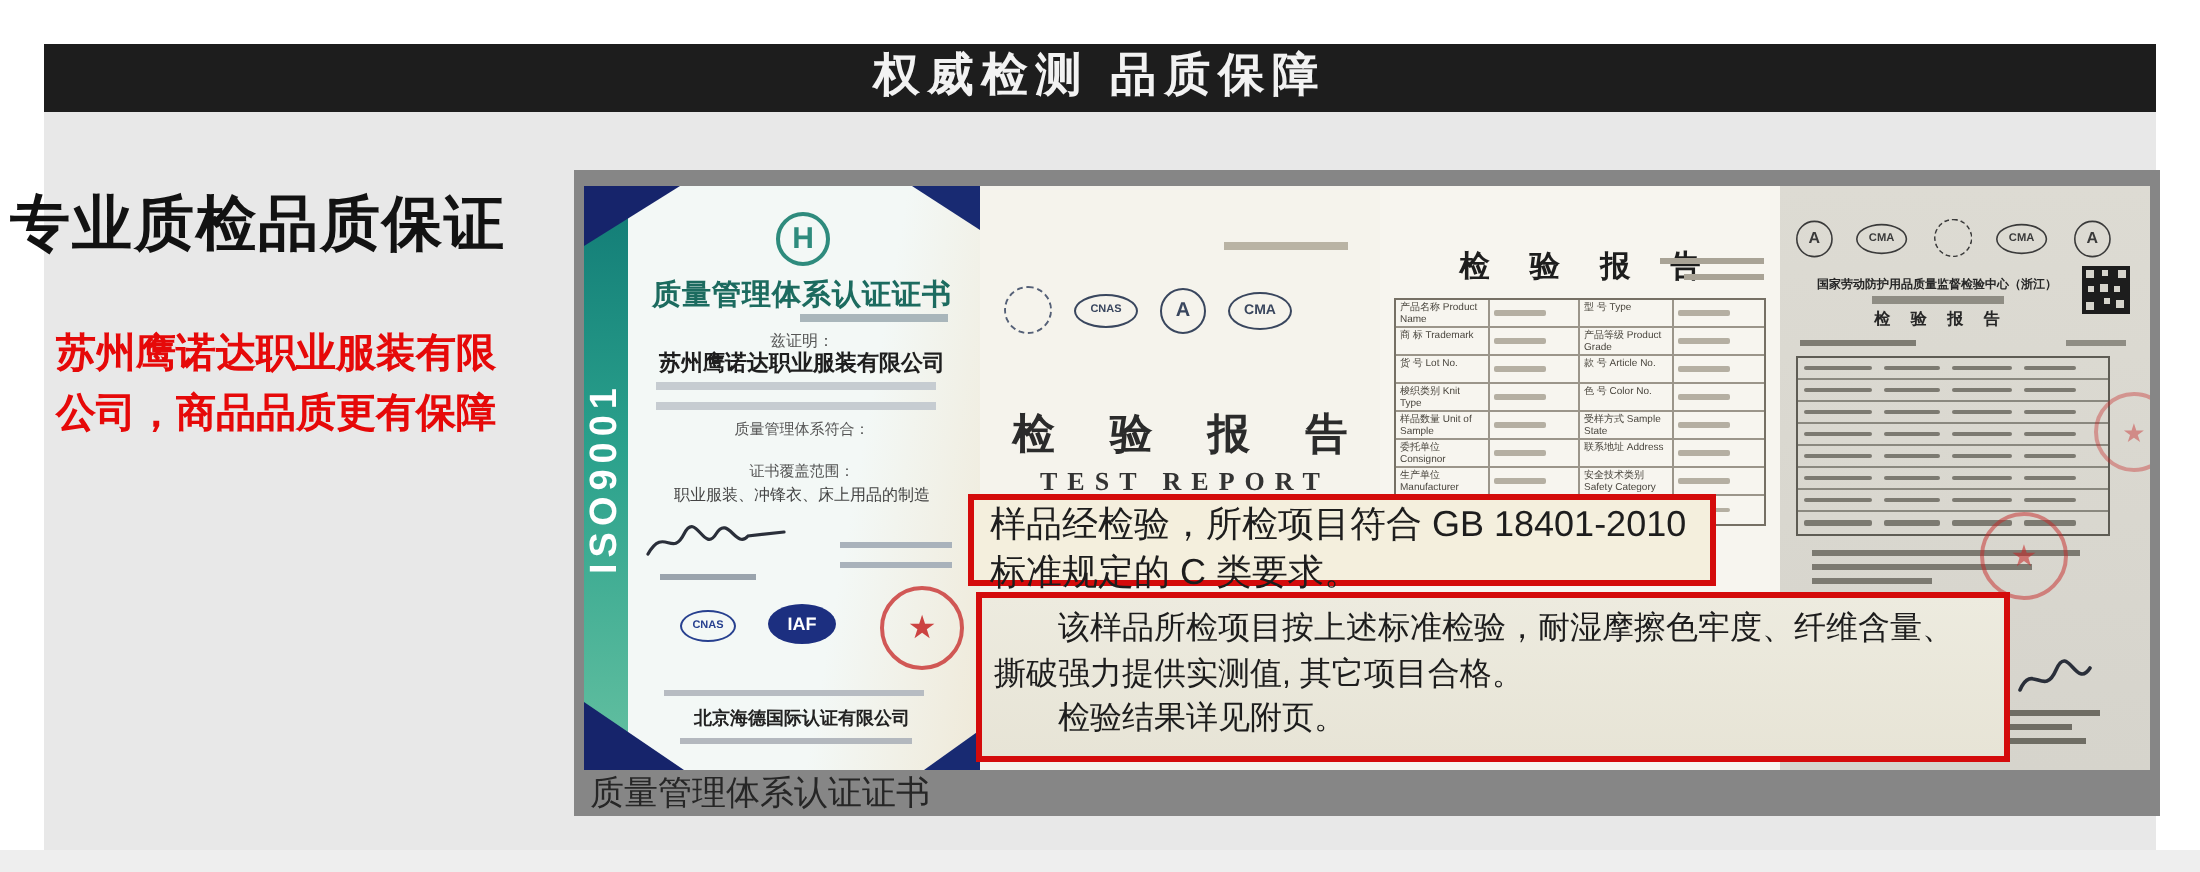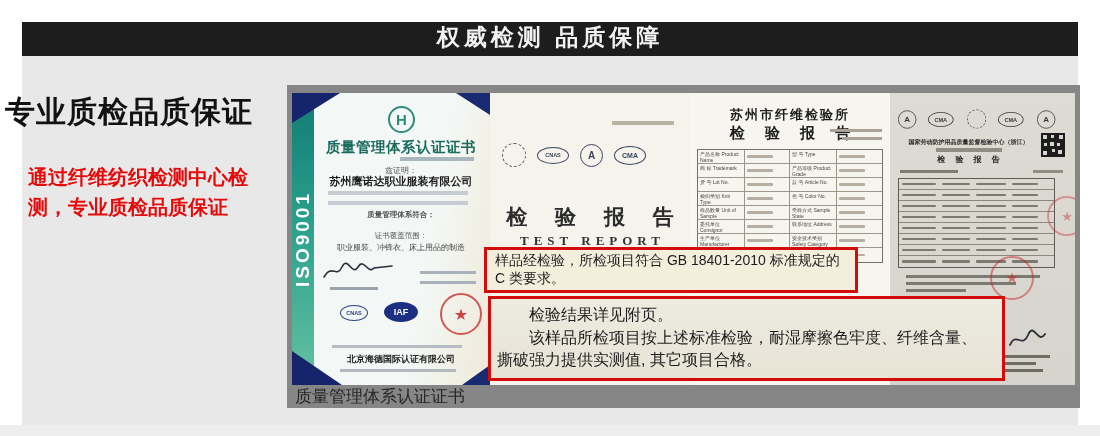--- a/index.html
+++ b/index.html
@@ -42,21 +42,21 @@
   .c1 { position:absolute; left:22px; right:2px; text-align:center; }
   .ch-logo { position:absolute; left:96px; top:13px; width:27px; height:27px;
     border:2px solid #2e8b7d; border-radius:50%; color:#2e8b7d; font-weight:bold;
     font-size:15px; display:flex; align-items:center; justify-content:center; }
   .c1-title { top:45px; font-size:14.5px; font-weight:bold; color:#1c6b5f; letter-spacing:0.5px; }
   .c1-no { position:absolute; right:16px; top:64px; width:74px; height:4px; background:#a9b6bb; }
   .c1-certify { top:72px; font-size:8px; color:#555; }
   .c1-company { top:81px; font-size:11px; font-weight:bold; color:#1e1e1e;font-family:Liberation Mono, monospace; }
   .c1-line1 { position:absolute; left:36px; top:98px; width:140px; height:3.5px; background:#c6ccd1; }
   .c1-line2 { position:absolute; left:36px; top:108px; width:140px; height:3.5px; background:#c6ccd1; }
-  .c1-syslab { top:117px; font-size:7.5px; color:#555;font-weight:bold; }
+  .c1-syslab { top:117px; font-size:7.5px; color:#555; }
   .c1-standard { top:126px; font-size:8.5px; color:#333; font-weight:bold; }
   .c1-scopelab { top:138px; font-size:7.5px; color:#555; }
   .c1-scope { top:149px; font-size:8px; color:#444; }
   .sig1 { position:absolute; left:30px; top:166px; }
   .c1-sigbar { position:absolute; left:38px; top:194px; width:48px; height:2.5px; background:#9aa4ad; }
   .c1-date1 { position:absolute; right:14px; top:178px; width:56px; height:3px; background:#a9b2bb; }
   .c1-date2 { position:absolute; right:14px; top:188px; width:56px; height:3px; background:#a9b2bb; }
   .cnas-oval { position:absolute; left:48px; top:212px; width:28px; height:16px;
     border:1.5px solid #27408f; border-radius:50%; color:#27408f; font-size:5.5px;
     font-weight:bold; display:flex; align-items:center; justify-content:center; }
@@ -134,40 +134,40 @@
   .d4-t3 { position:absolute; left:98px; top:276px; width:55px; height:2.5px; background:#6f6d64; }
 
   
   .caption { position:absolute; top:300px; font-family:"Liberation Serif", serif;
     font-size:17px; color:#262626; }
   .cap1 { left:8px; } .cap2 { left:186px; }
 
   
   .callout { position:absolute; border:3px solid #d40b0b; color:#1d1d1d; z-index:5; }
   .box1 { left:484px; top:247px; width:374px; height:46px; background:#f4efdd;
-    font-size:14px; display:flex; align-items:center; padding:0 8px; }
+    font-size:18px; display:flex; align-items:flex-start; padding:0 8px; }
   .box2 { left:488px; top:296px; width:517px; height:85px;
     background:linear-gradient(180deg,#edebdf 0%,#e7e4d6 100%);
     font-size:16px; line-height:1.42; padding:5px 10px 0 6px; }
   .box2 p { text-indent:2em; }
 </style>
 </head>
 <body>
 
 <div id="stage">
 
   <div class="banner">
     <span>权威检测  品质保障</span>
   </div>
 
   <div class="panel"></div>
   <div class="bottom-strip"></div>
 
   <div class="intro-title">专业质检品质保证</div>
-  <div class="intro-desc">通过纤维纺织检测中心检测，专业质检品质保证</div>
+  <div class="intro-desc">苏州鹰诺达职业服装有限公司，商品品质更有保障</div>
 
   <div class="certs">
 
     <div class="paper cert1">
       <div class="band">
         <span>ISO9001</span>
       </div>
       <div class="tri tri-tl"></div>
       <div class="tri tri-bl"></div>
       <div class="tri tri-tr"></div>
@@ -214,21 +214,20 @@
         </div>
         <div class="mark-oval m-cma">
           <span>CMA</span>
         </div>
       </div>
       <div class="d2-title">检 验 报 告</div>
       <div class="d2-title-en">TEST REPORT</div>
     </div>
 
     <div class="paper doc3">
-      <div class="d3-org">苏州市纤维检验所</div>
       <div class="d3-title">检 验 报 告</div>
       <div class="d3-no1"></div>
       <div class="d3-no2"></div>
       <div class="t3">
           <div class="t3r">
             <div class="t3c lab">产品名称 Product Name</div>
             <div class="t3c val">
               <i class="bar"></i>
             </div>
             <div class="t3c lab">型 号 Type</div>
@@ -401,17 +400,17 @@
       <div class="d4-t3"></div>
     </div>
 
     <div class="caption cap1">质量管理体系认证证书</div>
   </div>
 
   <div class="callout box1">
     <span>样品经检验，所检项目符合 GB 18401-2010 标准规定的 C 类要求。</span>
   </div>
   <div class="callout box2">
+    <p>该样品所检项目按上述标准检验，耐湿摩擦色牢度、纤维含量、撕破强力提供实测值, 其它项目合格。</p>
     <p>检验结果详见附页。</p>
-    <p>该样品所检项目按上述标准检验，耐湿摩擦色牢度、纤维含量、撕破强力提供实测值, 其它项目合格。</p>
   </div>
 
 </div>
 
 </body></html>

